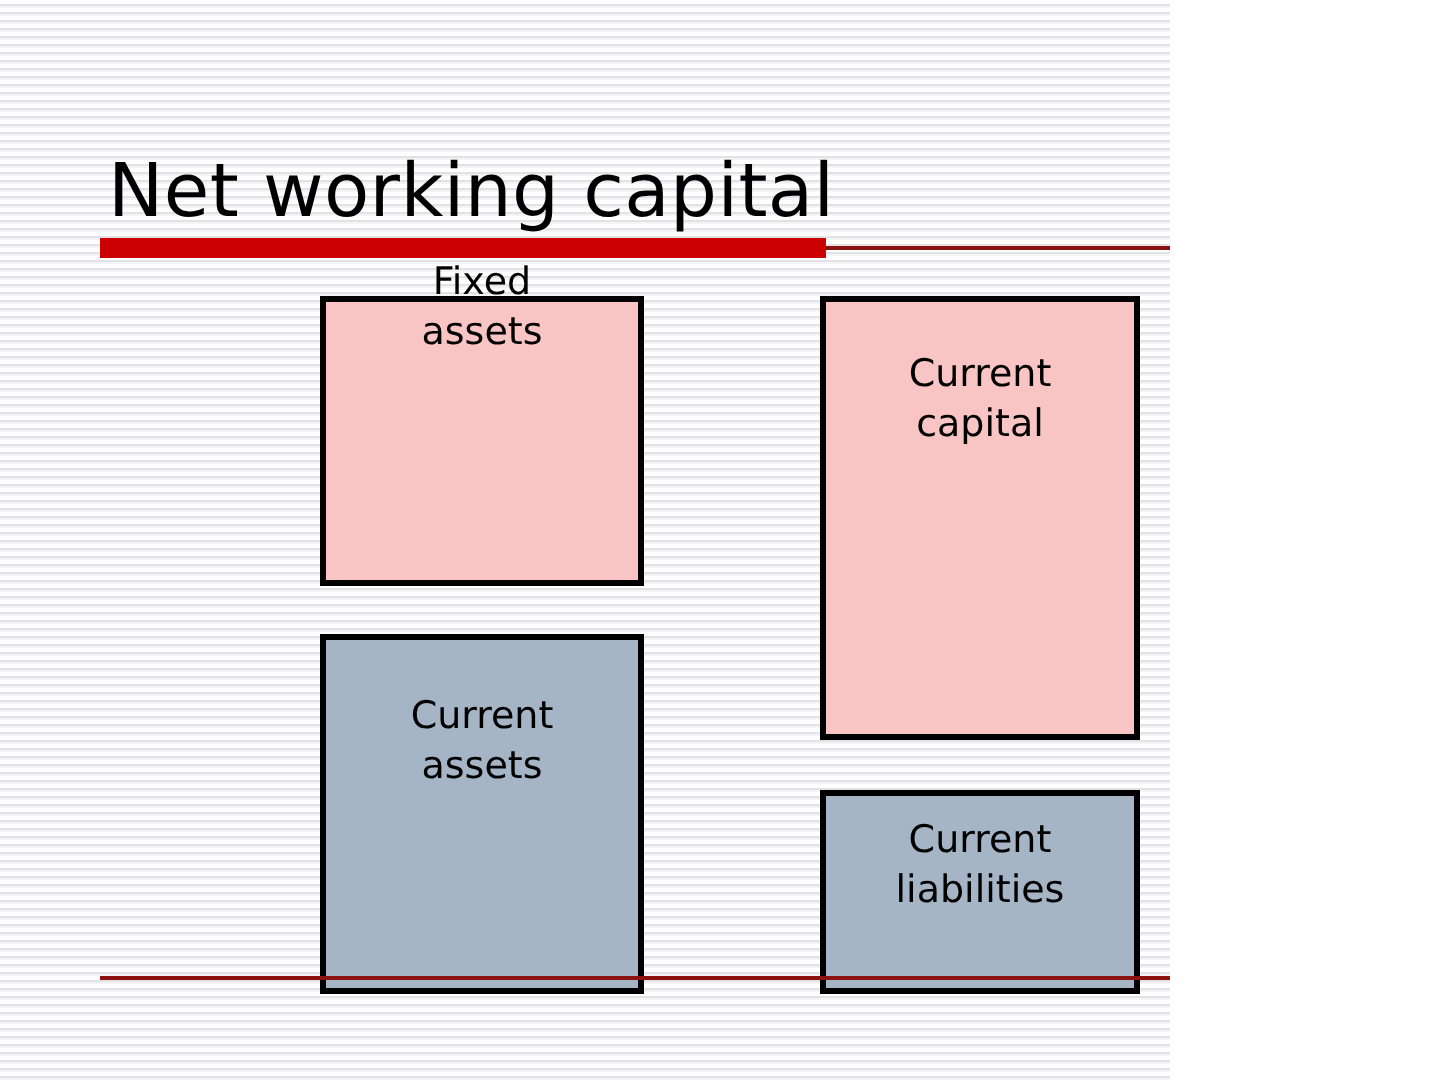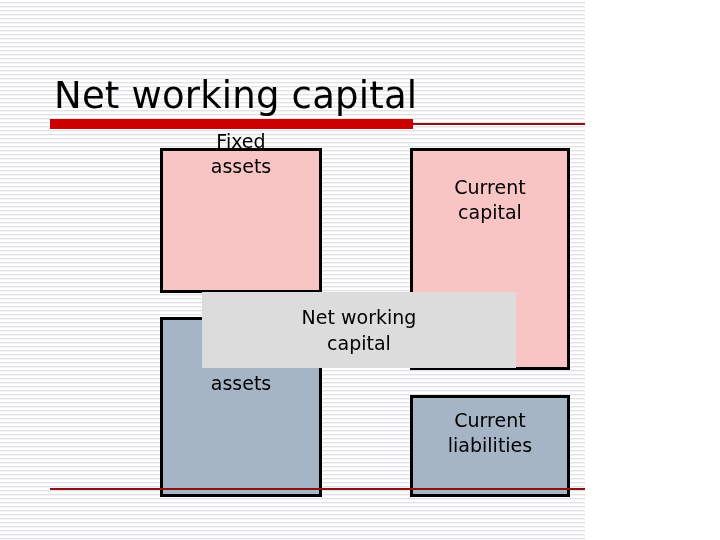--- a/index.html
+++ b/index.html
@@ -178,22 +178,18 @@
     <div class="box steel" id="box-current-assets">
       <span class="box-label">Current
 assets</span>
     </div>
 
     <div class="box steel" id="box-current-liabilities">
       <span class="box-label">Current
 liabilities</span>
     </div>
 
-    <div id="band-net-working-capital">
-      <span class="band-label">Net working
-capital</span>
-    </div>
 
   </div>
 
   <div id="bottom-rule"></div>
 
 </div>
 
 </body></html>

